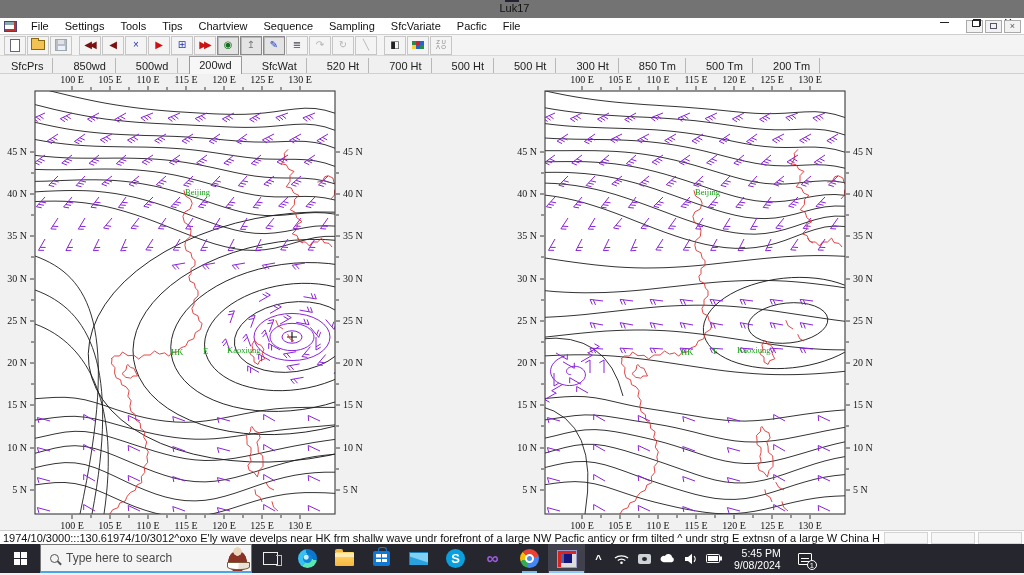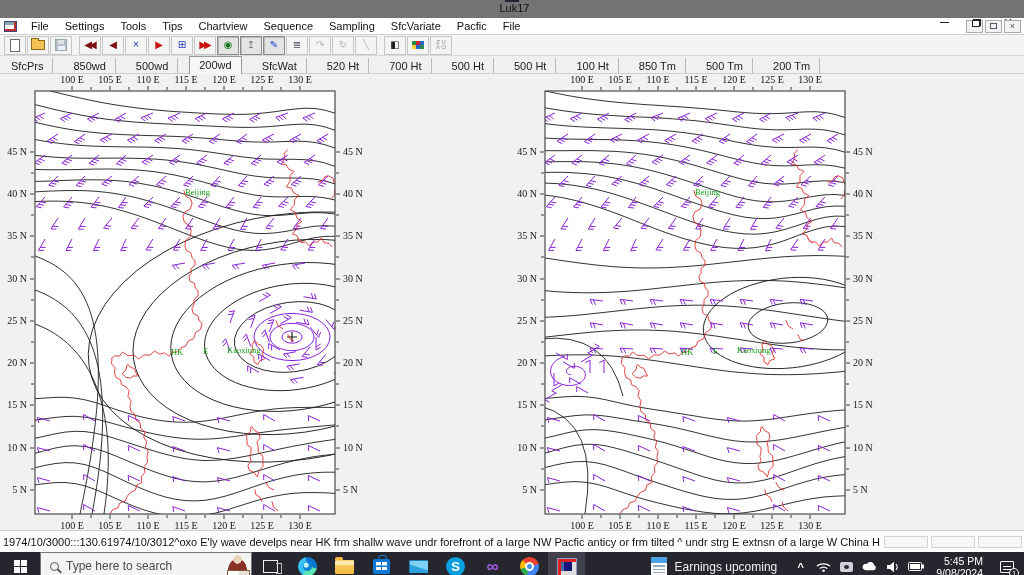--- a/index.html
+++ b/index.html
@@ -65,21 +65,21 @@
   .tab.active { border:1px solid #9a9a9a; border-bottom:none; background:#f7f7f7; height:18px;
                 padding-top:1px; position:relative; top:1px; }
 
   
   .chart-area { height:456px; background:#f1f1f1; position:relative; }
   .chart-area svg { position:absolute; left:0; top:0; }
   .maplbl  { font:10px "Liberation Serif","DejaVu Serif",serif; fill:#151515; }
   .stlbl   { font:8.5px "Liberation Serif","DejaVu Serif",serif; }
 
   
-  .statusbar { height:22px; background:#fdfdfd; border-top:1px solid #cfcfcf;
+  .statusbar { height:14px; background:#fdfdfd; border-top:1px solid #cfcfcf;
                display:flex; align-items:center; font-size:11px; color:#111; padding-left:3px;text-align:center; }
   .status-cells { margin-left:auto; display:flex; padding-right:2px; }
   .scell { width:44px; height:12px; border:1px solid #d4d4d4; background:#f6f6f6; margin-left:3px; }
 
   
   .taskbar { height:29px; background:#26262e; display:flex; align-items:stretch; color:#fff; }
   .tb-start { width:40px; display:flex; align-items:center; justify-content:center; }
   .winlogo { display:grid; grid-template-columns:6px 6px; grid-template-rows:6px 6px; gap:1px; }
   .winlogo span { background:#fdfdfd; }
   .tb-search { width:212px; background:#f4f4f4; border:1px solid #777; border-bottom:2px solid #4da3e8;
@@ -261,21 +261,21 @@
 <div class="tabbar" id="tabbar">
     <span class="tab">SfcPrs</span>
     <span class="tab">850wd</span>
     <span class="tab">500wd</span>
     <span class="tab active">200wd</span>
     <span class="tab">SfcWat</span>
     <span class="tab">520 Ht</span>
     <span class="tab">700 Ht</span>
     <span class="tab">500 Ht</span>
     <span class="tab">500 Ht</span>
-    <span class="tab">100 Ht</span>
+    <span class="tab">300 Ht</span>
     <span class="tab">850 Tm</span>
     <span class="tab">500 Tm</span>
     <span class="tab">200 Tm</span>
   </div>
 
 <div class="chart-area">
   <svg id="chart-svg" width="1024" height="456">
       <g>
         <rect x="35" y="17" width="300" height="423" fill="#ffffff"></rect>
         <g clip-path="url(#clip-left)" fill="none">
@@ -623,24 +623,20 @@
         <span class="i-vs">∞</span>
       </div>
       <div class="tb-app running">
         <span class="i-chrome"></span>
       </div>
       <div class="tb-app running active">
         <span class="i-luk"></span>
       </div>
     </div>
 
-  <div class="tb-widget">
-    <span class="i-news"></span>
-    <span>Earnings upcoming</span>
-  </div>
   <div class="tray">
     <span class="tray-ic" style="font-weight:bold">^</span>
     <span class="tray-ic">
       <svg width="15" height="12" viewBox="0 0 16 12">
           <path d="M1,5 A10,8 0 0 1 15,5" stroke="#fff" stroke-width="1.4" fill="none"></path>
           <path d="M4,7.6 A6,5 0 0 1 12,7.6" stroke="#fff" stroke-width="1.4" fill="none"></path>
           <circle cx="8" cy="10" r="1.4" fill="#fff"></circle>
         </svg>
     </span>
     <span class="tray-ic">

